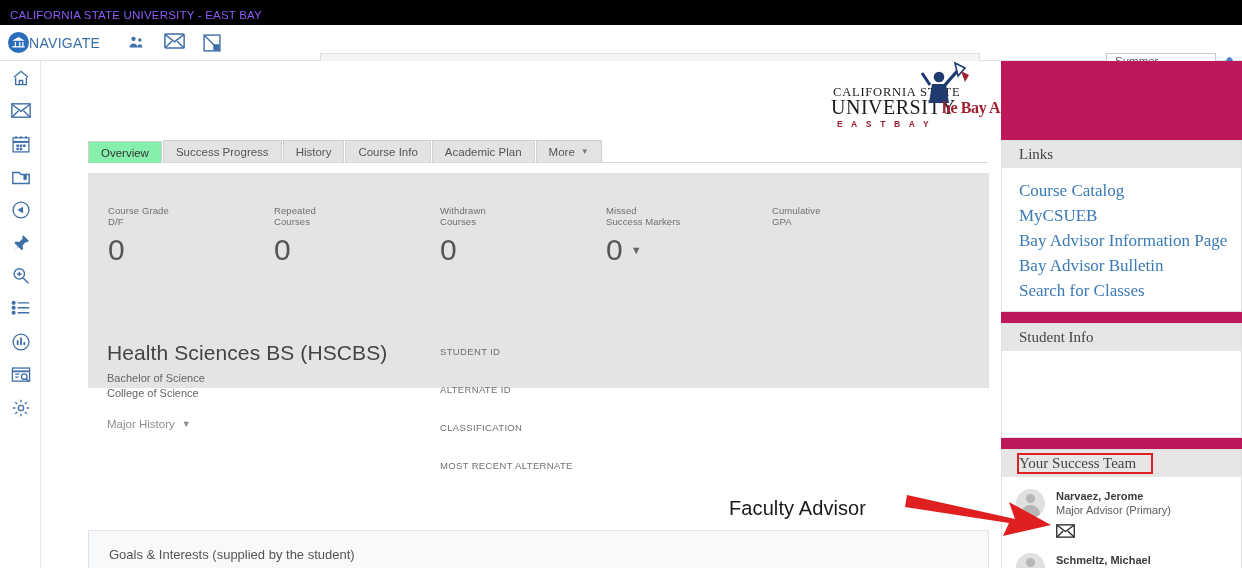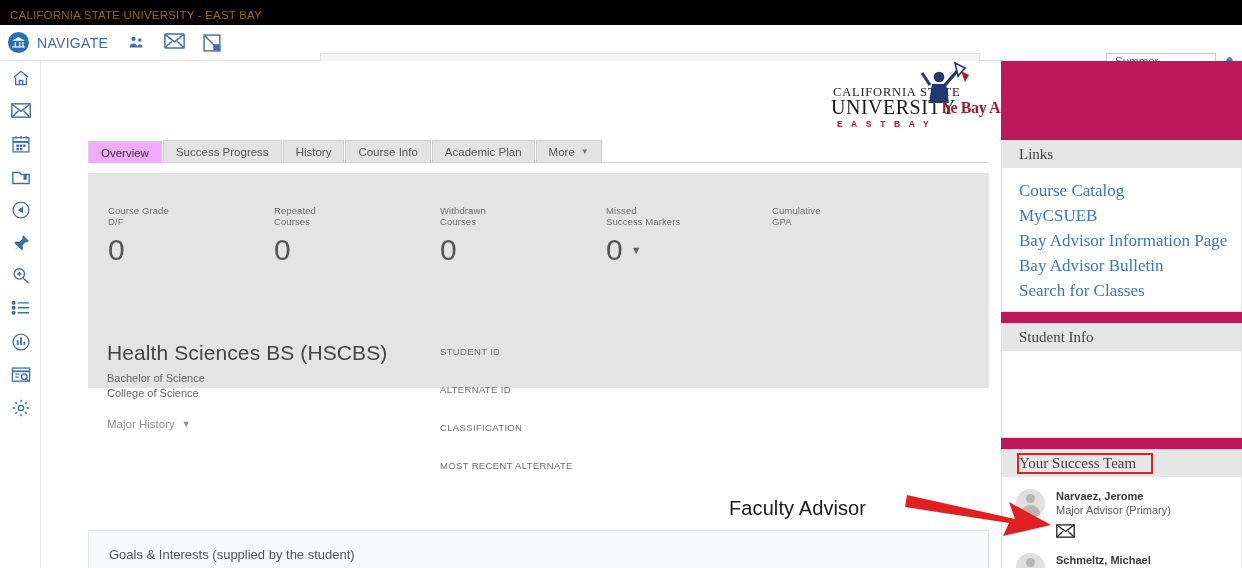--- a/index.html
+++ b/index.html
@@ -8,35 +8,35 @@
     overflow: hidden;
     background: #ffffff;
     font-family: "Liberation Sans", sans-serif;
     color: #333;
   }
   #app { position: relative; width: 1242px; height: 568px; }
 
   
   .topbar {
     position: absolute; left: 0; top: 0; width: 1242px; height: 29px;
-    background: #000000; color: #a16207;
+    background: #000000; color: #8b5cf6;
     display: flex; align-items: center;
   }
   .topbar-title {
     font-size: 11.5px; letter-spacing: .2px; padding-left: 10px;
     font-family: "Liberation Sans", sans-serif;
   }
 
   
   .navbar {
     position: absolute; left: 0; top: 25px; width: 1242px; height: 36px;
     background: #ffffff; border-bottom: 1px solid #e3e3e3;
     display: flex; align-items: center;
   }
-  .brand { display: flex; align-items: center; gap: 8px; padding-left: 8px; width: 120px; }
+  .brand { display: flex; align-items: center; gap: 0; padding-left: 8px; width: 120px; }
   .brand-logo {
     width: 21px; height: 21px; border-radius: 50%;
     background: #2a6ebb; position: relative; flex: none;
   }
   .brand-logo svg { position: absolute; left: 3px; top: 3px; }
   .brand-name { font-size: 14px; color: #3b6ea5; letter-spacing: .3px; }
 
   .nav-icons { display: flex; align-items: center; gap: 18px; margin-left: 6px; }
   .nav-icon { width: 20px; height: 20px; color: #3f6fa8; display: block; }
 
@@ -99,21 +99,21 @@
     width: 900px; height: 22px;
     display: flex; align-items: flex-end;
     border-bottom: 1px solid #d6d6d6;
   }
   .tab {
     height: 22px; padding: 0 12px;
     font-size: 11.5px; color: #555;
     background: #e3e3e3; border: 1px solid #d0d0d0; border-bottom: none;
     display: flex; align-items: center; margin-right: 1px;
   }
-  .tab.active { background: #f0abfc; color: #333; border-color: #d0d0d0; position: relative; top: 1px; text-align: right; }
+  .tab.active { background: #86efac; color: #333; border-color: #d0d0d0; position: relative; top: 1px; text-align: right; }
   .tab .caret { margin-left: 6px; font-size: 8px; color: #777; }
 
   
   .metrics {
     position: absolute; left: 47px; top: 112px;
     width: 901px; height: 215px;
     background: #e4e4e4;
   }
   .metrics-row {
     position: relative; height: 96px;

